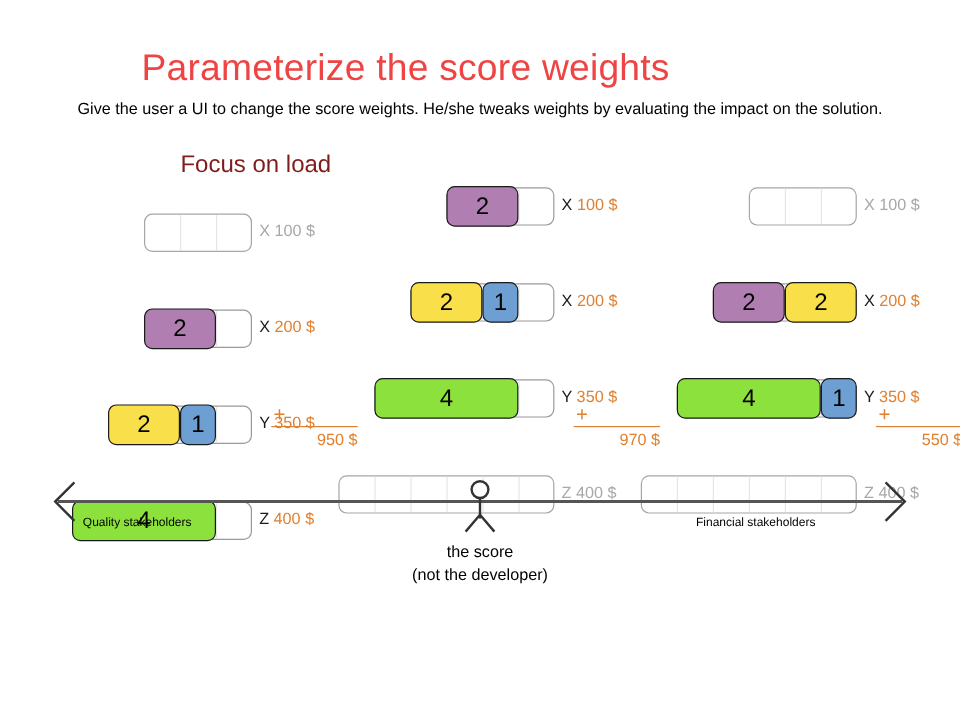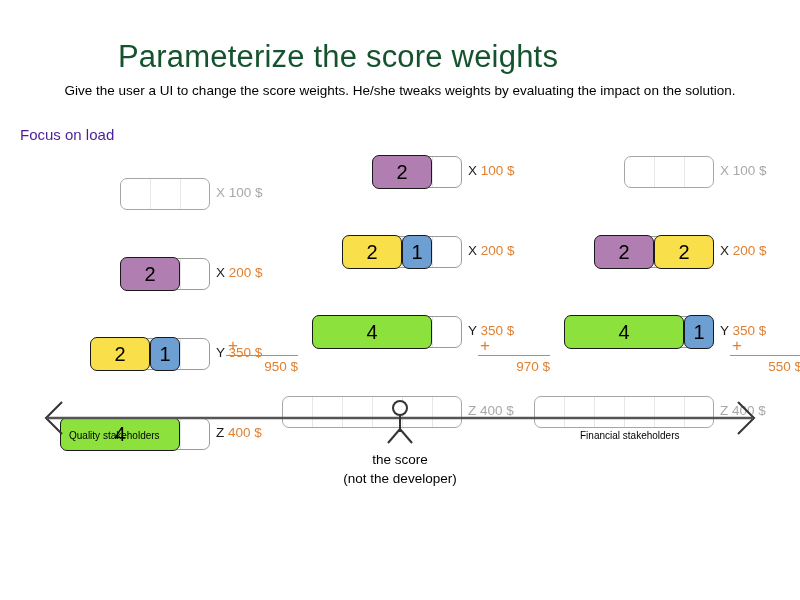--- a/index.html
+++ b/index.html
@@ -19,41 +19,41 @@
   
   #slide-title {
     position: absolute;
     top: 18px;
     left: 0;
     width: 676px;
     text-align: center;
     font-size: 31px;
     font-weight: normal;
     letter-spacing: 0.2px;
-    color: #14532d;
+    color: #ef4444;
   }
   #slide-subtitle {
     position: absolute;
     top: 69px;
     left: 0;
     width: 800px;
     text-align: center;
     font-size: 13.5px;
     color: #000;
   }
 
   
   .column {
     position: absolute;
     top: 126px;
   }
   .col-title {
-    text-align: left;
-    font-size: 15px;
-    color: #4c1d95;
+    text-align: right;
+    font-size: 20px;
+    color: #7f1d1d;
     height: 22px;
   }
 
   .rows {
     position: relative;
     margin-top: 26px;
   }
 
   .bar-row {
     position: relative;

